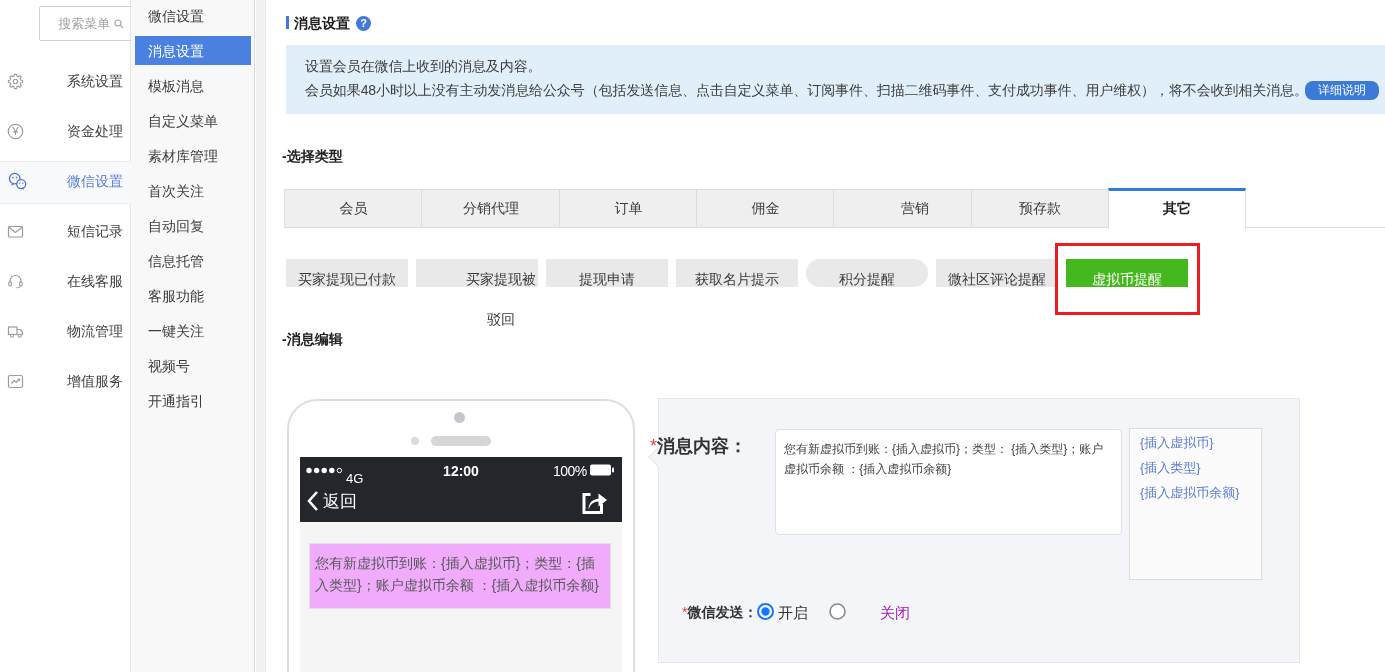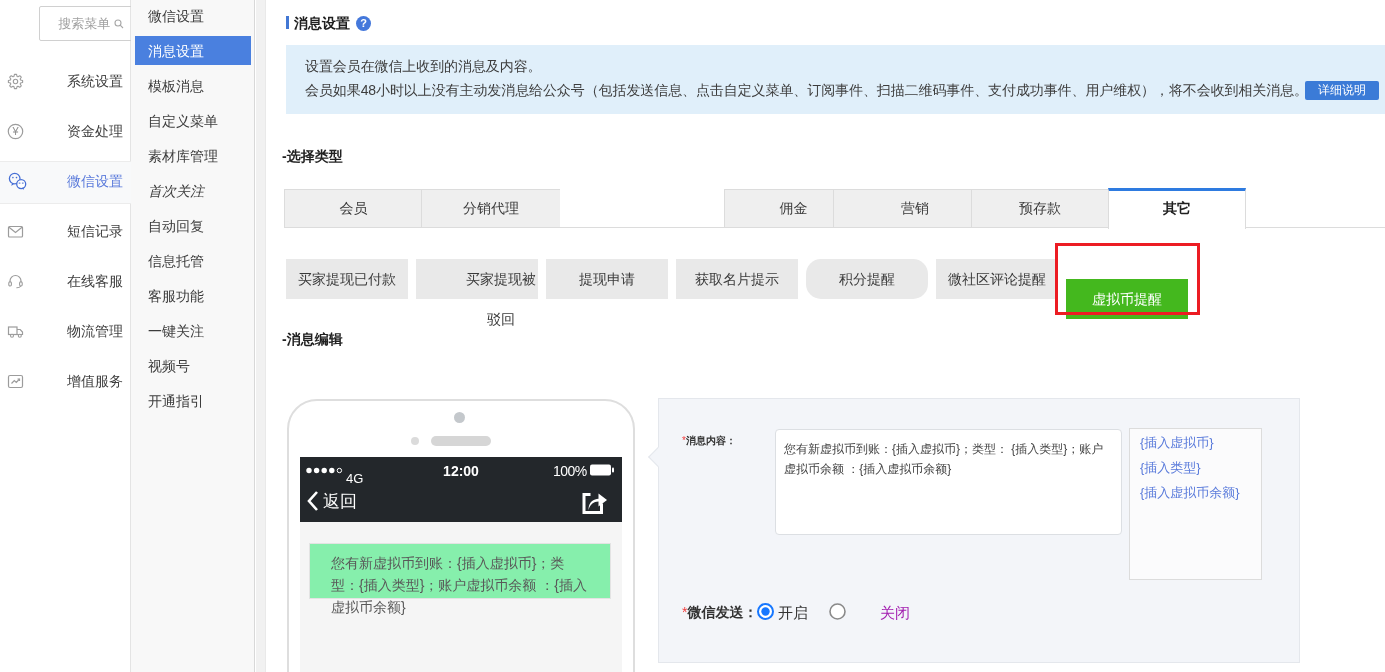--- a/index.html
+++ b/index.html
@@ -5,21 +5,21 @@
 html,body{width:1385px;height:672px;overflow:hidden;background:#fff;
  font-family:"Liberation Sans",sans-serif;}
 .abs{position:absolute;}
 body{position:relative;}
 .mi{position:absolute;left:0;width:129px;height:0;}
 .mi svg{position:absolute;left:7px;top:-8px;}
 .mi span{position:absolute;left:31px;top:-10px;font-size:14px;color:#3f3f3f;line-height:20px;white-space:nowrap;margin-left:36px;}
 .s2i{position:absolute;left:17px;font-size:14px;color:#3c3c3c;line-height:20px;white-space:nowrap;}
 .tabg{position:absolute;top:0;height:39px;background:#efefef;border:1px solid #dcdcdc;border-right:none;
  font-size:14px;color:#3a3a3a;text-align:center;line-height:37px;}
-.btn{position:absolute;top:259px;width:122px;height:40px;background:#e9e9e9;font-size:14px;color:#3b3b3b;
+.btn{position:absolute;top:259px;width:122px;height:28px;background:#e9e9e9;font-size:14px;color:#3b3b3b;
  text-align:center;line-height:40px;}
 </style></head>
 <body>
 
 <div class="abs" style="left:0;top:0;width:131px;height:672px;background:#fff;border-right:1px solid #e4e4e4;"></div>
 <div class="abs" style="left:3px;top:6px;width:104px;height:35px;border:1px solid #d0d0d0;border-radius:2px;
  color:#a0a0a0;font-size:13px;text-align:center;line-height:33px;margin-left:36px;">搜索菜单 <svg width="10" height="10" viewBox="0 0 10 10" style="vertical-align:-1px">
       <circle cx="4" cy="4" r="3" fill="none" stroke="#a8a8a8" stroke-width="1.1"></circle>
       <line x1="6.2" y1="6.2" x2="9" y2="9" stroke="#a8a8a8" stroke-width="1.1"></line>
     </svg></div>
@@ -97,62 +97,63 @@
 
 <div class="abs" style="left:131px;top:0;width:124px;height:672px;background:#f8f8f8;border-right:1px solid #d8d8d8;"></div>
 <div class="abs" style="left:256px;top:0;width:10px;height:672px;background:#f1f1f1;border-right:1px solid #e9e9e9;"></div>
 <div class="abs" style="left:135px;top:36px;width:116px;height:29px;background:#4a80df;"></div>
 <div class="abs" style="left:131px;top:0;width:124px;height:672px;">
  <div class="s2i" style="top:6px;">微信设置</div>
  <div class="s2i" style="top:41px;color:#fff;">消息设置</div>
  <div class="s2i" style="top:76px;">模板消息</div>
  <div class="s2i" style="top:111px;">自定义菜单</div>
  <div class="s2i" style="top:146px;">素材库管理</div>
- <div class="s2i" style="top:181px;font-style:italic;">首次关注</div>
+ <div class="s2i" style="top:181px;">首次关注</div>
  <div class="s2i" style="top:216px;">自动回复</div>
  <div class="s2i" style="top:251px;">信息托管</div>
  <div class="s2i" style="top:286px;">客服功能</div>
  <div class="s2i" style="top:321px;">一键关注</div>
  <div class="s2i" style="top:356px;">视频号</div>
  <div class="s2i" style="top:391px;">开通指引</div>
 </div>
 
 <div class="abs" style="left:286px;top:16px;width:3px;height:13px;background:#4277d4;"></div>
 <div class="abs" style="left:294px;top:15px;font-size:14px;font-weight:bold;color:#202020;">消息设置</div>
 <div class="abs" style="left:356px;top:15.5px;width:15px;height:15px;border-radius:50%;background:#4478db;
  color:#fff;font-size:11px;font-weight:bold;text-align:center;line-height:15px;">?</div>
 
 <div class="abs" style="left:286px;top:45px;width:1099px;height:69px;background:#e0effa;"></div>
 <div class="abs" style="left:305px;top:54px;font-size:14px;color:#3d3d3d;line-height:24px;width:1075px;white-space:nowrap;letter-spacing:-0.09px;">
  设置会员在微信上收到的消息及内容。<br>
  会员如果48小时以上没有主动发消息给公众号（包括发送信息、点击自定义菜单、订阅事件、扫描二维码事件、支付成功事件、用户维权），将不会收到相关消息。
 </div>
-<div class="abs" style="left:1305px;top:81px;width:74px;height:19px;background:#3b7bd7;border-radius:2px;color:#fff;font-size:12px;text-align:center;line-height:19px;">详细说明</div>
+<div class="abs" style="left:1305px;top:81px;width:74px;height:19px;background:#3b7bd7;border-radius:8px;color:#fff;font-size:12px;text-align:center;line-height:19px;">详细说明</div>
 
 <div class="abs" style="left:282px;top:148px;font-size:14px;font-weight:bold;color:#222;">-选择类型</div>
 
 <div class="abs" style="left:284px;top:189px;width:1101px;height:39px;">
  <div style="position:absolute;left:0;top:38px;width:1101px;height:1px;background:#dcdcdc;"></div>
  <div class="tabg" style="left:0;width:138px;">会员</div>
  <div class="tabg" style="left:137px;width:139px;">分销代理</div>
- <div class="tabg" style="left:412px;width:138px;margin-left:28px;">佣金</div>
+ <div class="tabg" style="left:275px;width:138px;">订单</div>
+ <div class="tabg" style="left:412px;width:138px;">佣金</div>
  <div class="tabg" style="left:549px;width:139px;padding-left:24px;">营销</div>
  <div class="tabg" style="left:687px;width:138px;border-right:1px solid #dcdcdc;">预存款</div>
  <div style="position:absolute;left:824px;top:-1px;width:138px;height:41px;background:#fff;border:1px solid #dcdcdc;
   border-bottom:none;border-top:3px solid #2e7be0;font-size:14px;font-weight:bold;color:#1f1f1f;
   text-align:center;line-height:35px;">其它</div>
 </div>
 
 <div class="btn" style="left:286px;">买家提现已付款</div>
 <div class="btn" style="left:416px;padding-left:48px;">买家提现被驳回</div>
 <div class="btn" style="left:546px;">提现申请</div>
 <div class="btn" style="left:676px;">获取名片提示</div>
 <div class="btn" style="left:806px;border-radius:15px;">积分提醒</div>
 <div class="btn" style="left:936px;">微社区评论提醒</div>
-<div class="btn" style="left:1066px;background:#44b81e;color:#fff;margin-top:20px;">虚拟币提醒</div>
+<div class="btn" style="left:1066px;background:#44b81e;color:#fff;">虚拟币提醒</div>
 <div class="abs" style="left:1055px;top:243px;width:145px;height:72px;border:3px solid #ec1c23;"></div>
 
 <div class="abs" style="left:282px;top:331px;font-size:14px;font-weight:bold;color:#222;">-消息编辑</div>
 
 <div class="abs" style="left:287px;top:399px;width:348px;height:400px;background:#fff;
  border:2px solid #dedede;border-radius:30px 30px 0 0;"></div>
 <div class="abs" style="left:454px;top:412px;width:11px;height:11px;border-radius:50%;background:#c4c8cc;"></div>
 <div class="abs" style="left:411px;top:437px;width:8px;height:8px;border-radius:50%;background:#dbdbdb;"></div>
 <div class="abs" style="left:431px;top:436px;width:60px;height:10px;border-radius:5px;background:#d6d6d6;"></div>
 <div class="abs" style="left:300px;top:457px;width:322px;height:215px;background:#f5f5f5;"></div>
@@ -175,27 +176,27 @@
 
 <svg class="abs" style="left:306px;top:490px;" width="13" height="22" viewBox="0 0 13 22">
  <path d="M11 2 L3 11 L11 20" fill="none" stroke="#fff" stroke-width="2.6"></path>
   </svg>
 <div class="abs" style="left:323px;top:490px;color:#fff;font-size:17px;">返回</div>
 <svg class="abs" style="left:582px;top:491px;" width="27" height="23" viewBox="0 0 27 23">
  <path d="M8.5 3.5 H2 V21.5 H19.5 V12.5" fill="none" stroke="#fff" stroke-width="3"></path>
  <path d="M6.5 19 C6.5 10.5 12 8 16.5 7.8 L16.5 2.6 L25 9 L16.5 15.4 L16.5 10.6 C11.5 10.9 8.5 13 6.5 19 Z" fill="#fff"></path>
   </svg>
 
-<div class="abs" style="left:309px;top:543px;width:302px;height:56px;background:#86efac;border:1px solid #e3e3e3;
- font-size:14px;color:#595959;line-height:22px;padding:8px 21px;">您有新虚拟币到账：{插入虚拟币}；类型：{插入类型}；账户虚拟币余额 ：{插入虚拟币余额}</div>
+<div class="abs" style="left:309px;top:543px;width:302px;height:66px;background:#f0abfc;border:1px solid #e3e3e3;
+ font-size:14px;color:#595959;line-height:22px;padding:8px 5px;">您有新虚拟币到账：{插入虚拟币}；类型：{插入类型}；账户虚拟币余额 ：{插入虚拟币余额}</div>
 
 <div class="abs" style="left:658px;top:398px;width:642px;height:265px;background:#f3f5f9;border:1px solid #e4e7ec;"></div>
 <div class="abs" style="left:651px;top:450px;width:14px;height:14px;background:#f3f5f9;
  border-left:1px solid #e4e7ec;border-bottom:1px solid #e4e7ec;transform:rotate(45deg);"></div>
-<div class="abs" style="left:682px;top:434px;font-size:10px;"><span style="color:#f23c3c;">*</span><b style="color:#333;">消息内容：</b></div>
+<div class="abs" style="left:650px;top:434px;font-size:18px;"><span style="color:#f23c3c;">*</span><b style="color:#333;">消息内容：</b></div>
 <div class="abs" style="left:775px;top:429px;width:347px;height:106px;background:#fff;border:1px solid #dcdfe3;
  border-radius:4px;font-size:12px;color:#444;line-height:20px;padding:9px 8px;">您有新虚拟币到账：{插入虚拟币}；类型： {插入类型}；账户虚拟币余额 ：{插入虚拟币余额}</div>
 <div class="abs" style="left:1129px;top:428px;width:133px;height:152px;background:#fbfbfc;border:1px solid #dcdcdc;
  font-size:13px;color:#5a7bdb;line-height:25px;padding:1px 0 0 10px;">{插入虚拟币}<br>{插入类型}<br>{插入虚拟币余额}</div>
 <div class="abs" style="left:682px;top:604px;font-size:14px;"><span style="color:#f23c3c;">*</span><b style="color:#333;">微信发送：</b></div>
 <svg class="abs" style="left:757px;top:603px;" width="17" height="17" viewBox="0 0 17 17">
  <circle cx="8.5" cy="8.5" r="7.5" fill="#fff" stroke="#1677ff" stroke-width="2"></circle>
  <circle cx="8.5" cy="8.5" r="4.2" fill="#1677ff"></circle>
   </svg>
 <div class="abs" style="left:778px;top:604px;font-size:15px;color:#333;">开启</div>

